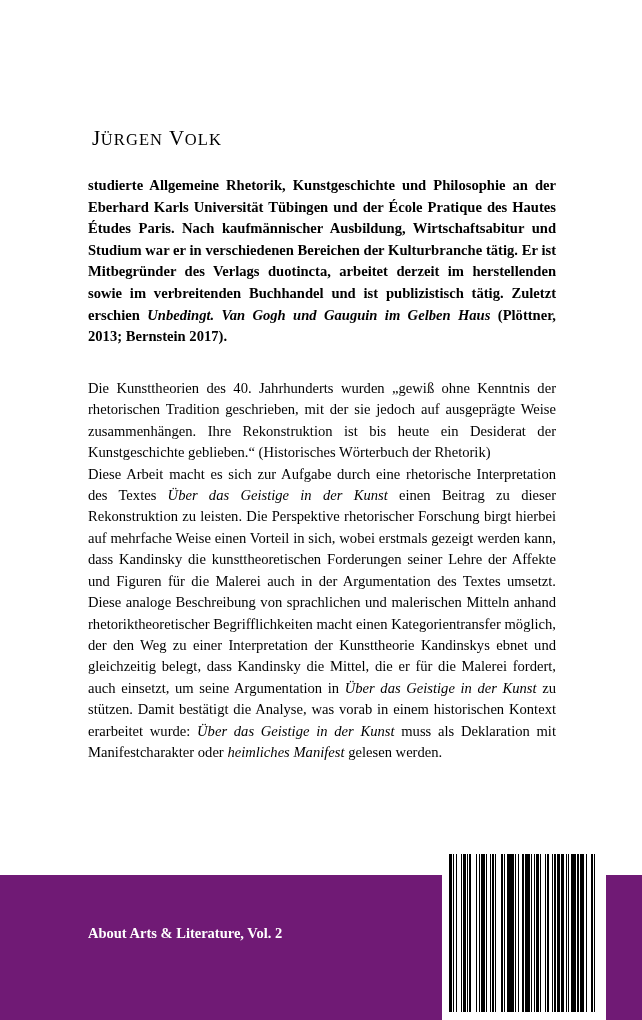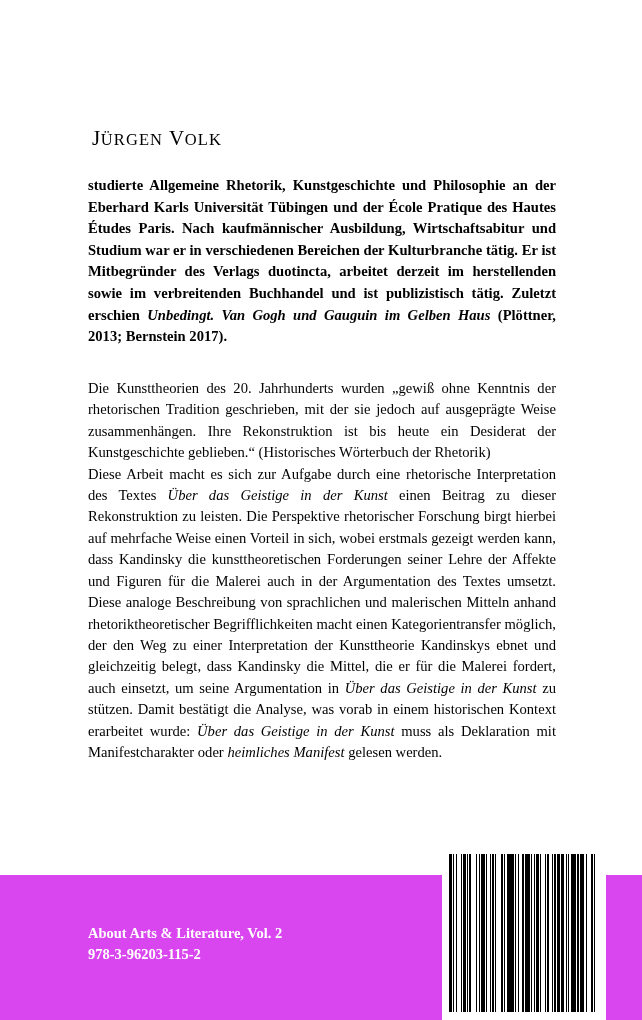--- a/index.html
+++ b/index.html
@@ -71,21 +71,21 @@
     font-style: italic;
   }
 
   
   .footer {
     position: absolute;
     left: 0;
     right: 0;
     bottom: 0;
     height: 145px;
-    background: #d946ef;
+    background: #701a75;
   }
   .footer-text {
     position: absolute;
     left: 88px;
     top: 48px;
     color: #ffffff;
     font-family: "Liberation Serif", serif;
     font-weight: bold;
     font-size: 14.5px;
     line-height: 1.45;
@@ -129,30 +129,29 @@
 
   <div class="content">
 
     <div class="author-name">
       <span class="initial">J</span><span class="rest">ÜRGEN</span>&nbsp;<span class="initial">V</span><span class="rest">OLK</span>
     </div>
 
     <p class="bio"><span>studierte Allgemeine Rhetorik, Kunstgeschichte und Philosophie an der Eberhard Karls Universität Tübingen und der École Pratique des Hautes Études Paris. Nach kaufmännischer Ausbildung, Wirtschaftsabitur und Studium war er in verschiedenen Bereichen der Kulturbranche tätig. Er ist Mitbegründer des Verlags duotincta, arbeitet derzeit im herstellenden sowie im verbreitenden Buchhandel und ist publizistisch tätig. Zuletzt erschien </span><span class="ital">Unbedingt. Van Gogh und Gauguin im Gelben Haus</span><span> (Plöttner, 2013; Bernstein 2017).</span></p>
 
     <div class="blurb">
-      <p><span>Die Kunsttheorien des 20. Jahrhunderts wurden „gewiß ohne Kenntnis der rhetorischen Tradition geschrieben, mit der sie jedoch auf ausgeprägte Weise zusammenhängen. Ihre Rekonstruktion ist bis heute ein Desiderat der Kunstgeschichte geblieben.“ (Historisches Wörterbuch der Rhetorik)</span></p>
+      <p><span>Die Kunsttheorien des 40. Jahrhunderts wurden „gewiß ohne Kenntnis der rhetorischen Tradition geschrieben, mit der sie jedoch auf ausgeprägte Weise zusammenhängen. Ihre Rekonstruktion ist bis heute ein Desiderat der Kunstgeschichte geblieben.“ (Historisches Wörterbuch der Rhetorik)</span></p>
       <p><span>Diese Arbeit macht es sich zur Aufgabe durch eine rhetorische Interpretation des Textes </span><span class="ital">Über das Geistige in der Kunst</span><span> einen Beitrag zu dieser Rekonstruktion zu leisten. Die Perspektive rhetorischer Forschung birgt hierbei auf mehrfache Weise einen Vorteil in sich, wobei erstmals gezeigt werden kann, dass Kandinsky die kunsttheoretischen Forderungen seiner Lehre der Affekte und Figuren für die Malerei auch in der Argumentation des Textes umsetzt. Diese analoge Beschreibung von sprachlichen und malerischen Mitteln anhand rhetoriktheoretischer Begrifflichkeiten macht einen Kategorientransfer möglich, der den Weg zu einer Interpretation der Kunsttheorie Kandinskys ebnet und gleichzeitig belegt, dass Kandinsky die Mittel, die er für die Malerei fordert, auch einsetzt, um seine Argumentation in </span><span class="ital">Über das Geistige in der Kunst</span><span> zu stützen. Damit bestätigt die Analyse, was vorab in einem historischen Kontext erarbeitet wurde: </span><span class="ital">Über das Geistige in der Kunst</span><span> muss als Deklaration mit Manifestcharakter oder </span><span class="ital">heimliches Manifest</span><span> gelesen werden.</span></p>
     </div>
 
   </div>
 
   <div class="footer">
     <div class="footer-text">
       <div>About Arts &amp; Literature, Vol. 2</div>
-      <div>978-3-96203-115-2</div>
     </div>
   </div>
 
   <div class="barcode-wrap">
     <div class="barcode" id="barcode">
         <span style="width: 1.93548%;"></span>
         <span class="gap" style="width: 0.645161%;"></span>
         <span style="width: 0.645161%;"></span>
         <span class="gap" style="width: 1.29032%;"></span>
         <span style="width: 0.645161%;"></span>

